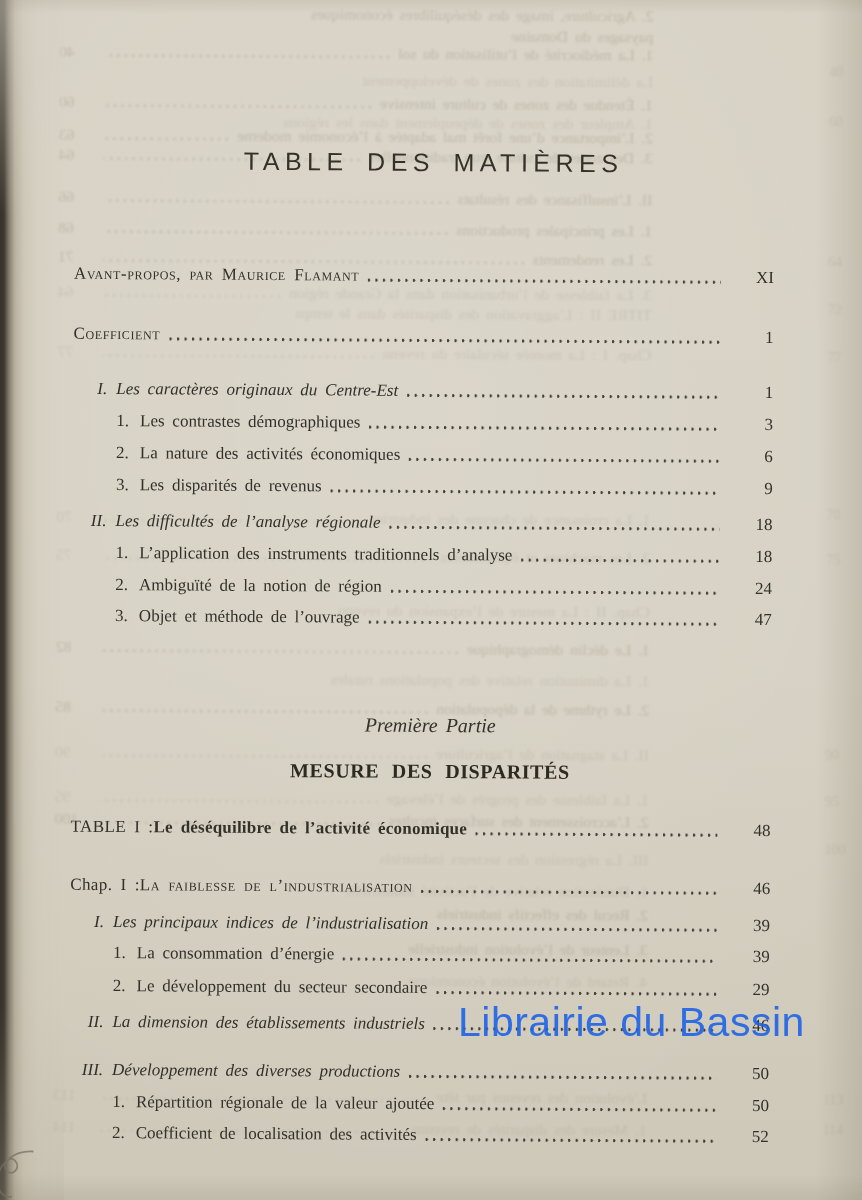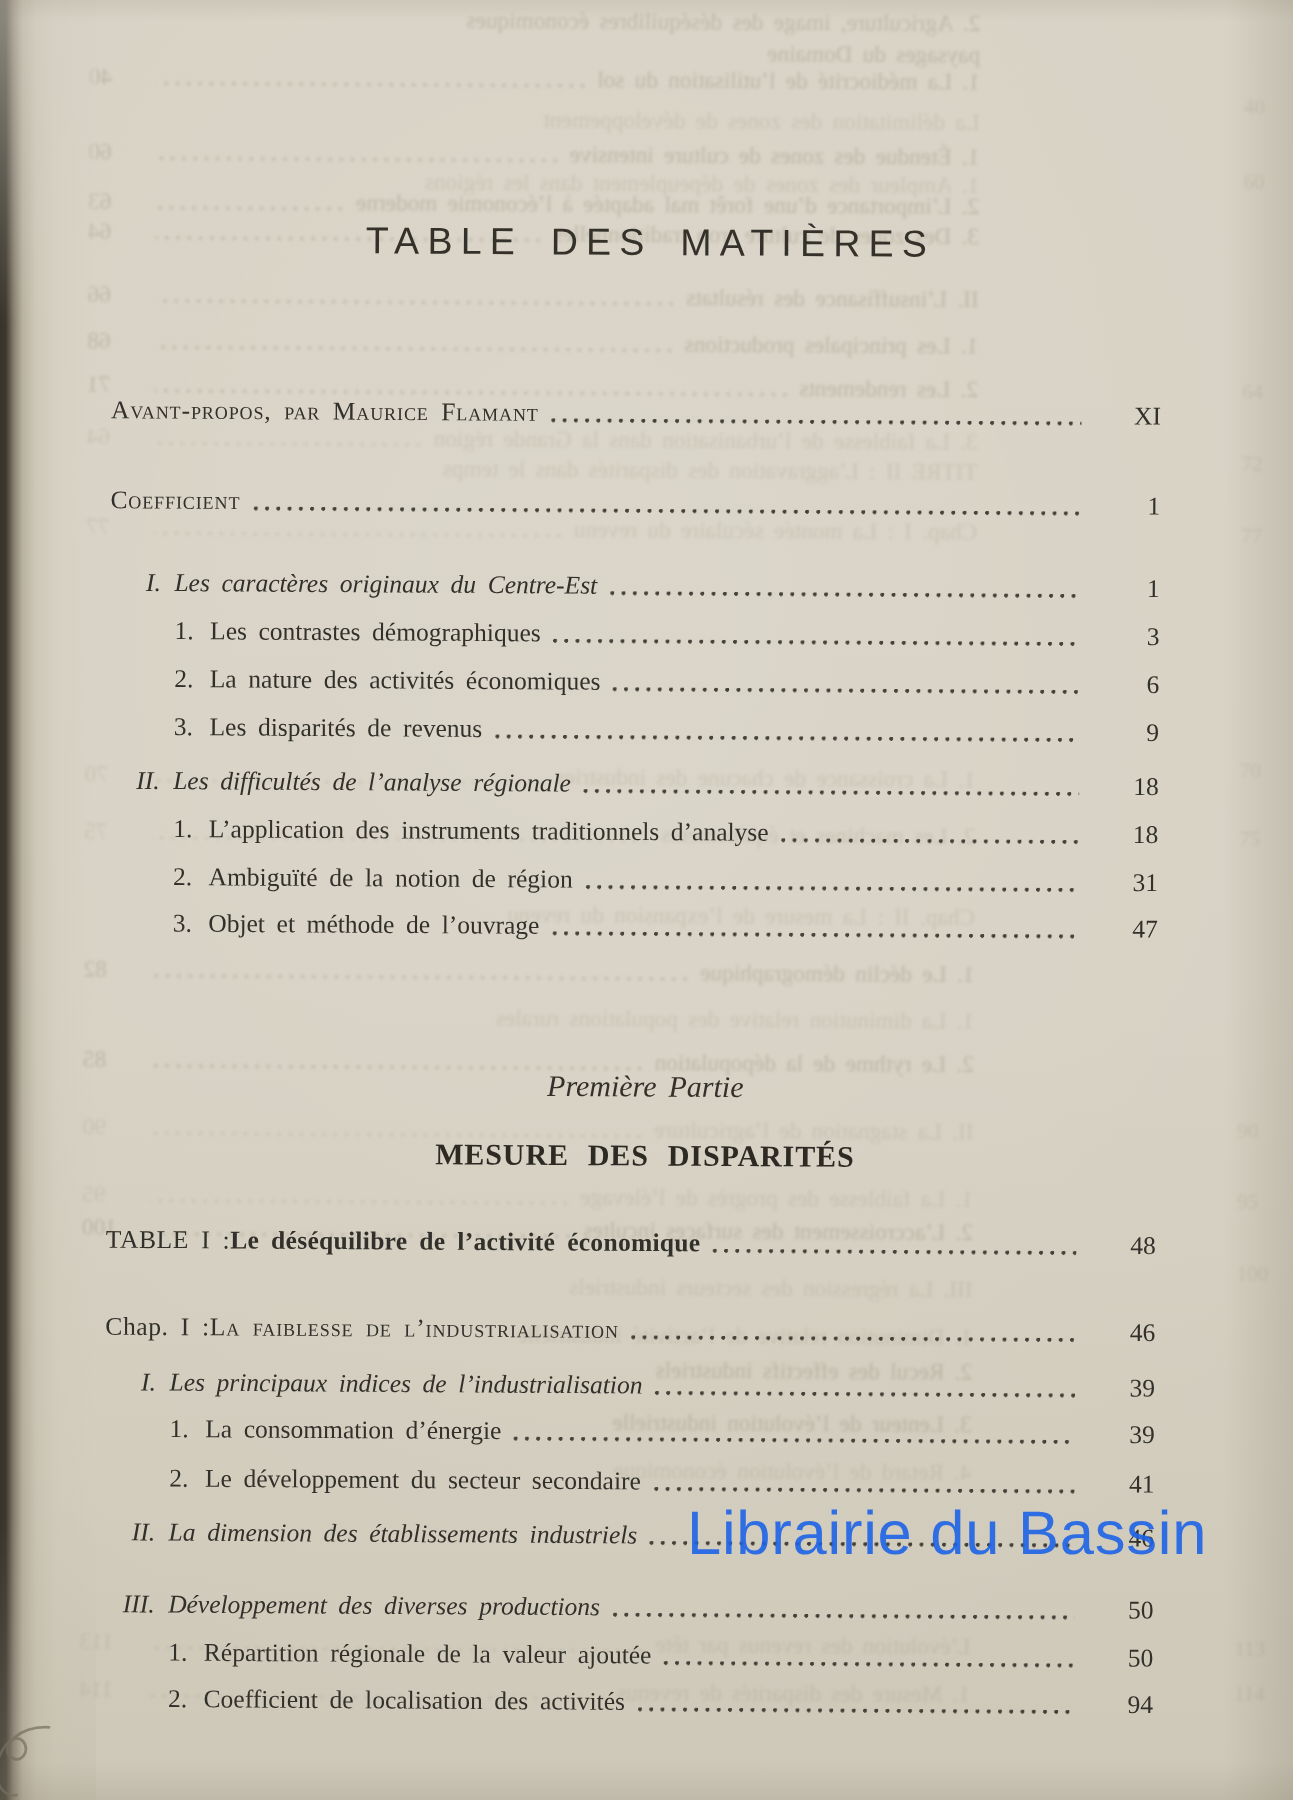--- a/index.html
+++ b/index.html
@@ -291,21 +291,21 @@
       <div class="t-row ind2" style="top: 544px;">
         <span class="t-num">1.</span>
         <span class="t-label">L’application des instruments traditionnels d’analyse</span>
         <div class="lead"></div>
         <span class="t-pg">18</span>
       </div>
       <div class="t-row ind2" style="top: 576px;">
         <span class="t-num">2.</span>
         <span class="t-label">Ambiguïté de la notion de région</span>
         <div class="lead"></div>
-        <span class="t-pg">31</span>
+        <span class="t-pg">24</span>
       </div>
       <div class="t-row ind2" style="top: 607px;">
         <span class="t-num">3.</span>
         <span class="t-label">Objet et méthode de l’ouvrage</span>
         <div class="lead"></div>
         <span class="t-pg">47</span>
       </div>
       <div class="t-row ind0 b" style="top: 818px;">
         <span class="t-pre">TABLE I : </span>
         <span class="t-label">Le déséquilibre de l’activité économique</span>
@@ -327,21 +327,21 @@
       <div class="t-row ind2" style="top: 944px;">
         <span class="t-num">1.</span>
         <span class="t-label">La consommation d’énergie</span>
         <div class="lead"></div>
         <span class="t-pg">39</span>
       </div>
       <div class="t-row ind2" style="top: 977px;">
         <span class="t-num">2.</span>
         <span class="t-label">Le développement du secteur secondaire</span>
         <div class="lead"></div>
-        <span class="t-pg">41</span>
+        <span class="t-pg">29</span>
       </div>
       <div class="t-row ind1 it" style="top: 1013px;">
         <span class="t-num">II.</span>
         <span class="t-label">La dimension des établissements industriels</span>
         <div class="lead"></div>
         <span class="t-pg">46</span>
       </div>
       <div class="t-row ind1 it" style="top: 1061px;">
         <span class="t-num">III.</span>
         <span class="t-label">Développement des diverses productions</span>
@@ -351,21 +351,21 @@
       <div class="t-row ind2" style="top: 1093px;">
         <span class="t-num">1.</span>
         <span class="t-label">Répartition régionale de la valeur ajoutée</span>
         <div class="lead"></div>
         <span class="t-pg">50</span>
       </div>
       <div class="t-row ind2" style="top: 1124px;">
         <span class="t-num">2.</span>
         <span class="t-label">Coefficient de localisation des activités</span>
         <div class="lead"></div>
-        <span class="t-pg">94</span>
+        <span class="t-pg">52</span>
       </div>
     </div>
 
   <div class="part-label">Première Partie</div>
   <div class="part-title">MESURE DES DISPARITÉS</div>
 </div>
 
 <div class="edge-left"></div>
 <div class="edge-left-soft"></div>
 <div class="shade-right"></div>

